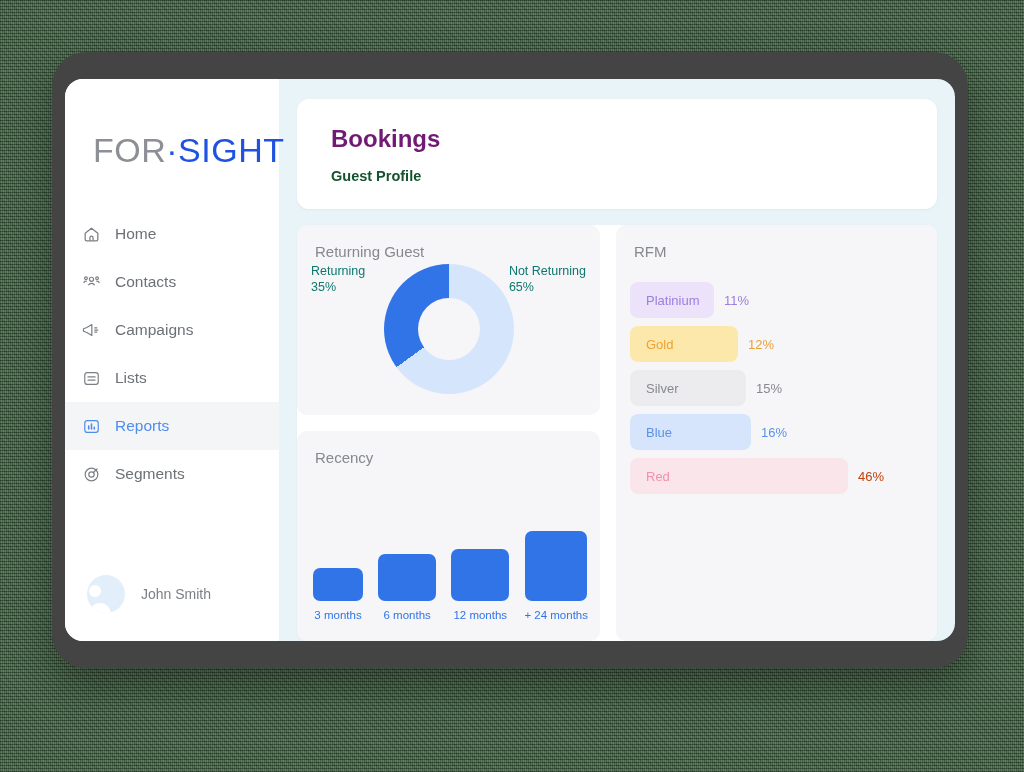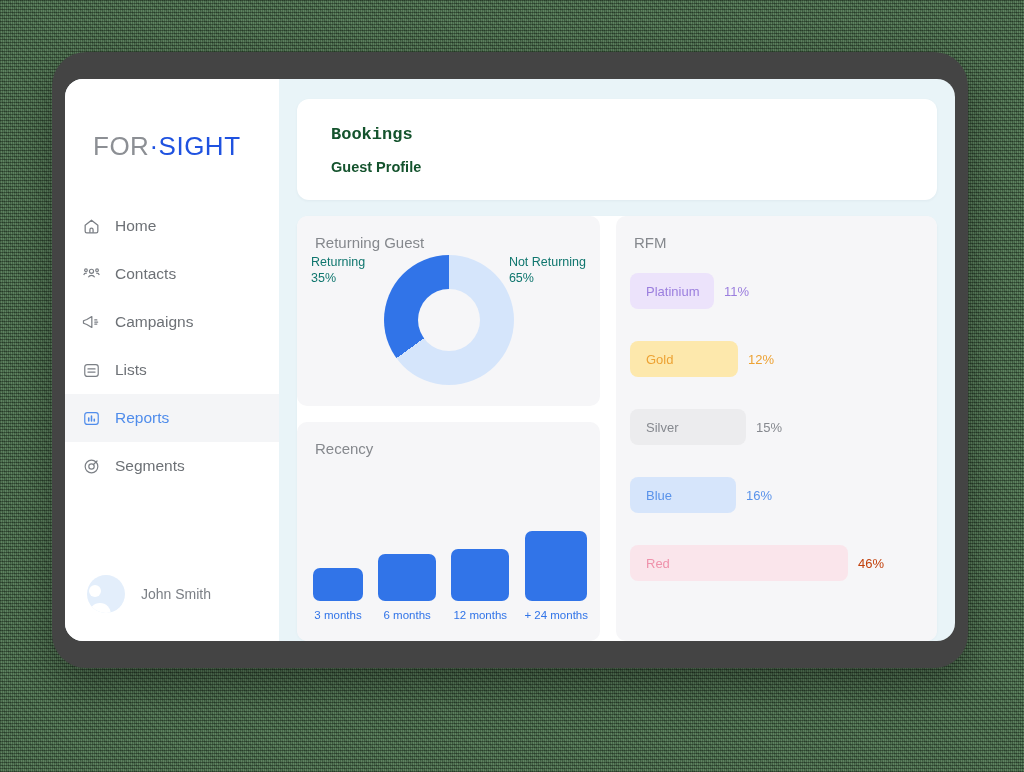--- a/index.html
+++ b/index.html
@@ -55,21 +55,21 @@
     width: 214px;
     height: 100%;
     background: #ffffff;
     flex: 0 0 214px;
     position: relative;
     display: flex;
     flex-direction: column;
   }
   .logo {
     margin: 52px 0 0 28px;
-    font-size: 26px;
+    font-size: 34px;
     letter-spacing: 0.5px;
     font-weight: 300;
     white-space: nowrap;
   }
   .logo .logo-for { color: #8c8f94; }
   .logo .logo-sight { color: #1f52e0; font-weight: 500; }
 
   nav {
     margin-top: 40px;
   }
@@ -137,25 +137,24 @@
   }
   .card {
     background: #ffffff;
     border-radius: 12px;
     box-shadow: 0 1px 3px rgba(40,60,80,0.05);
   }
   #header-card {
     padding: 26px 34px 24px 34px;
   }
   #page-title {
-    font-size: 17px;
+    font-size: 24px;
     font-weight: bold;
-    color: #14532d;
+    color: #701a75;
     margin: 0 0 14px 0;
-    font-family: Liberation Mono, monospace;
   }
   #guest-profile-link {
     font-size: 14.5px;
     font-weight: bold;
     color: #14532d;
     text-decoration: none;
     cursor: pointer;
   }
 
   #panels-card {
@@ -244,21 +243,21 @@
     margin-top: 8px;
     white-space: nowrap;
   }
 
   
   #panel-rfm { height: 100%; }
   .rfm-list {
     padding: 22px 16px 0 14px;
     display: flex;
     flex-direction: column;
-    gap: 32px;
+    gap: 8px;
   }
   .rfm-row {
     display: flex;
     align-items: center;
     gap: 10px;
   }
   .rfm-bar {
     height: 36px;
     border-radius: 8px;
     display: flex;
@@ -423,21 +422,21 @@
                 </div>
                 <div class="rfm-row">
                   <div class="rfm-bar" style="width: 108px; background: rgb(253, 232, 172); color: rgb(237, 162, 51);">Gold</div>
                   <div class="rfm-pct" style="color: rgb(237, 162, 51);">12%</div>
                 </div>
                 <div class="rfm-row">
                   <div class="rfm-bar" style="width: 116px; background: rgb(236, 236, 238); color: rgb(134, 137, 143);">Silver</div>
                   <div class="rfm-pct" style="color: rgb(134, 137, 143);">15%</div>
                 </div>
                 <div class="rfm-row">
-                  <div class="rfm-bar" style="width: 106px; background: rgb(214, 229, 251); color: rgb(90, 147, 234);">Blue</div>
+                  <div class="rfm-bar" style="width: 121px; background: rgb(214, 229, 251); color: rgb(90, 147, 234);">Blue</div>
                   <div class="rfm-pct" style="color: rgb(90, 147, 234);">16%</div>
                 </div>
                 <div class="rfm-row">
                   <div class="rfm-bar" style="width: 218px; background: rgb(250, 229, 235); color: rgb(239, 146, 171);">Red</div>
                   <div class="rfm-pct" style="color: #c2410c;">46%</div>
                 </div>
               </div>
           </div>
         </div>
 

